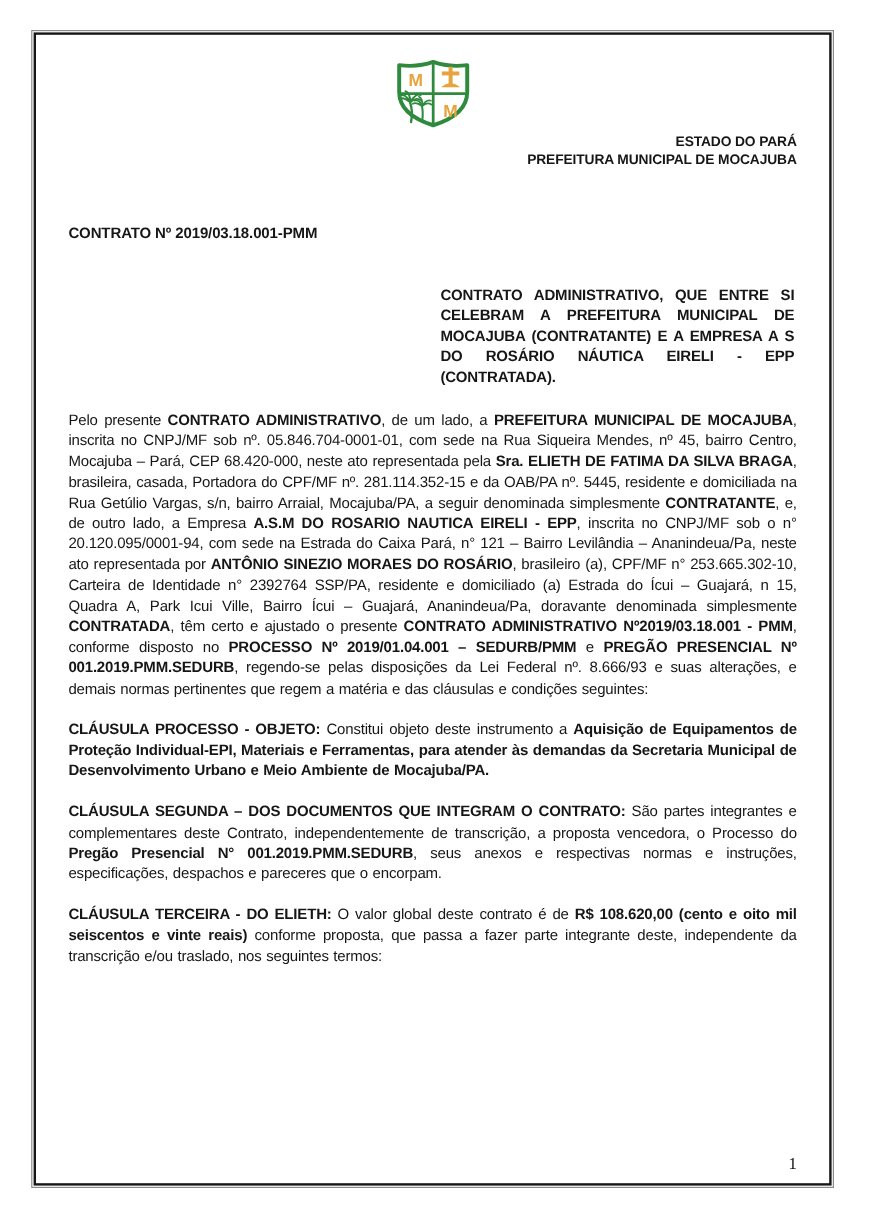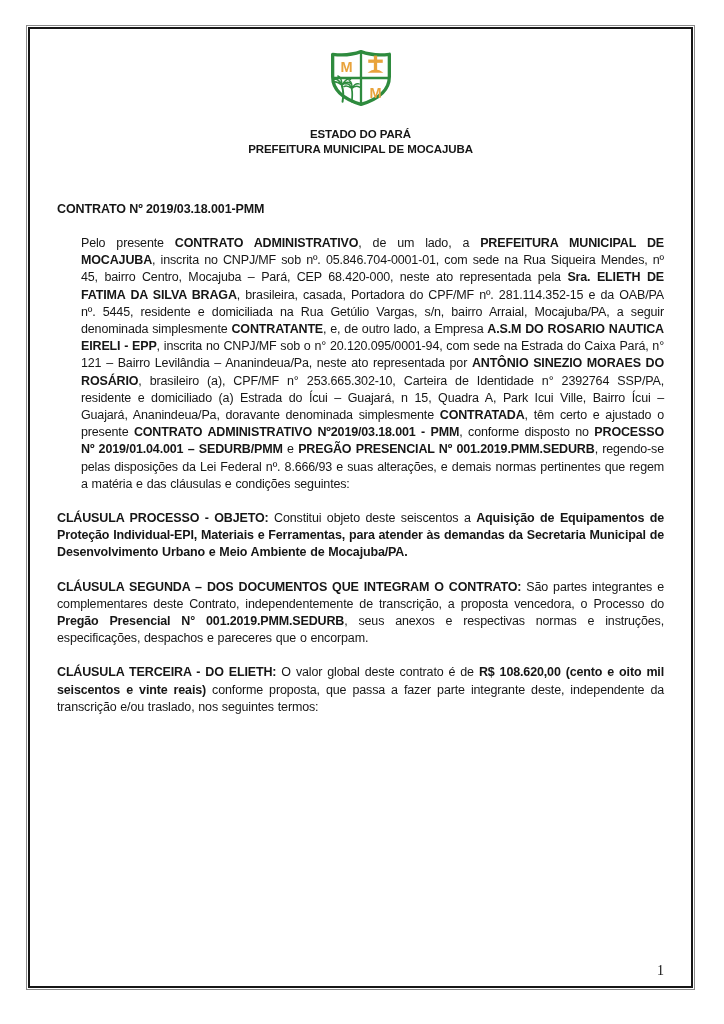--- a/index.html
+++ b/index.html
@@ -28,26 +28,26 @@
   }
   .content {
     padding: 11px 27px 0 27px;
   }
   .logo-row {
     text-align: center;
     margin-top: 9px;
     line-height: 0;
   }
   .org {
-    text-align: center;
+    text-align: right;
     font-weight: 700;
     font-size: 11.5px;
     line-height: 15px;
     letter-spacing: -0.1px;
-    margin-top: 20px;
+    margin-top: 5px;
   }
   .title {
     text-align: left;
     font-weight: 700;
     font-size: 12.5px;
     margin-top: 45px;
     letter-spacing: -0.1px;
   }
   .preamble {
     margin: 37px 2px 0 310px;
@@ -60,21 +60,20 @@
   .body-par {
     margin: 17px 0 0 0;
     text-align: justify;
     font-size: 12.5px;
     line-height: 17.2px;
     letter-spacing: -0.15px;
     word-spacing: 0.5px;
   }
   .body-par.first {
     margin-top: 19px;
-    margin-left: 24px;
   }
   .b { font-weight: 700; }
   .pagenum {
     position: absolute;
     right: 27px;
     bottom: 7px;
     font-family: "Liberation Serif", "DejaVu Serif", serif;
     font-size: 14px;
     color: #111;
   }
@@ -108,22 +107,23 @@
         </svg>
       </div>
 
       <div class="org">
         <div>ESTADO DO PARÁ</div>
         <div>PREFEITURA MUNICIPAL DE MOCAJUBA</div>
       </div>
 
       <div class="title">CONTRATO Nº 2019/03.18.001-PMM</div>
 
+      <p class="preamble"><span class="b">CONTRATO ADMINISTRATIVO, QUE ENTRE SI CELEBRAM A PREFEITURA MUNICIPAL DE MOCAJUBA (CONTRATANTE) E A EMPRESA A S DO ROSÁRIO NÁUTICA EIRELI - EPP (CONTRATADA).</span></p>
 
       <p class="body-par first"><span>Pelo presente </span><span class="b">CONTRATO ADMINISTRATIVO</span><span>, de um lado, a </span><span class="b">PREFEITURA MUNICIPAL DE MOCAJUBA</span><span>, inscrita no CNPJ/MF sob nº. 05.846.704-0001-01, com sede na Rua Siqueira Mendes, nº 45, bairro Centro, Mocajuba – Pará, CEP 68.420-000, neste ato representada pela </span><span class="b">Sra. ELIETH DE FATIMA DA SILVA BRAGA</span><span>, brasileira, casada, Portadora do CPF/MF nº. 281.114.352-15 e da OAB/PA nº. 5445, residente e domiciliada na Rua Getúlio Vargas, s/n, bairro Arraial, Mocajuba/PA, a seguir denominada simplesmente </span><span class="b">CONTRATANTE</span><span>, e, de outro lado, a Empresa </span><span class="b">A.S.M DO ROSARIO NAUTICA EIRELI - EPP</span><span>, inscrita no CNPJ/MF sob o n° 20.120.095/0001-94, com sede na Estrada do Caixa Pará, n° 121 – Bairro Levilândia – Ananindeua/Pa, neste ato representada por </span><span class="b">ANTÔNIO SINEZIO MORAES DO ROSÁRIO</span><span>, brasileiro (a),  CPF/MF n° 253.665.302-10, Carteira de Identidade n° 2392764 SSP/PA, residente e domiciliado (a) Estrada do Ícui – Guajará, n 15, Quadra A, Park Icui Ville, Bairro Ícui – Guajará, Ananindeua/Pa, doravante denominada simplesmente </span><span class="b">CONTRATADA</span><span>, têm certo e ajustado o presente </span><span class="b">CONTRATO ADMINISTRATIVO Nº2019/03.18.001 - PMM</span><span>, conforme  disposto no  </span><span class="b">PROCESSO Nº 2019/01.04.001 – SEDURB/PMM</span><span> e </span><span class="b">PREGÃO PRESENCIAL Nº 001.2019.PMM.SEDURB</span><span>, regendo-se pelas disposições da Lei Federal nº. 8.666/93 e suas alterações, e demais normas pertinentes que regem a matéria e das cláusulas e condições seguintes:</span></p>
-      <p class="body-par"><span class="b">CLÁUSULA PROCESSO - OBJETO:</span><span> Constitui objeto deste seiscentos a </span><span class="b">Aquisição de Equipamentos de Proteção Individual-EPI, Materiais e Ferramentas, para atender às demandas da Secretaria Municipal de Desenvolvimento Urbano e Meio Ambiente de Mocajuba/PA.</span></p>
+      <p class="body-par"><span class="b">CLÁUSULA PROCESSO - OBJETO:</span><span> Constitui objeto deste instrumento a </span><span class="b">Aquisição de Equipamentos de Proteção Individual-EPI, Materiais e Ferramentas, para atender às demandas da Secretaria Municipal de Desenvolvimento Urbano e Meio Ambiente de Mocajuba/PA.</span></p>
       <p class="body-par"><span class="b">CLÁUSULA SEGUNDA – DOS DOCUMENTOS QUE INTEGRAM O CONTRATO:</span><span> São partes integrantes e complementares deste Contrato, independentemente de transcrição, a proposta vencedora, o Processo do </span><span class="b">Pregão Presencial N° 001.2019.PMM.SEDURB</span><span>, seus anexos e respectivas normas e instruções, especificações, despachos e pareceres que o encorpam.</span></p>
       <p class="body-par"><span class="b">CLÁUSULA TERCEIRA - DO ELIETH:</span><span> O valor global deste contrato é de </span><span class="b">R$ 108.620,00 (cento e oito mil seiscentos e vinte reais)</span><span> conforme proposta, que passa a fazer parte integrante deste, independente da transcrição e/ou traslado, nos seguintes termos:</span></p>
 
     </div>
     <div class="pagenum">1</div>
   </div>
 </div>
 
 </body></html>

